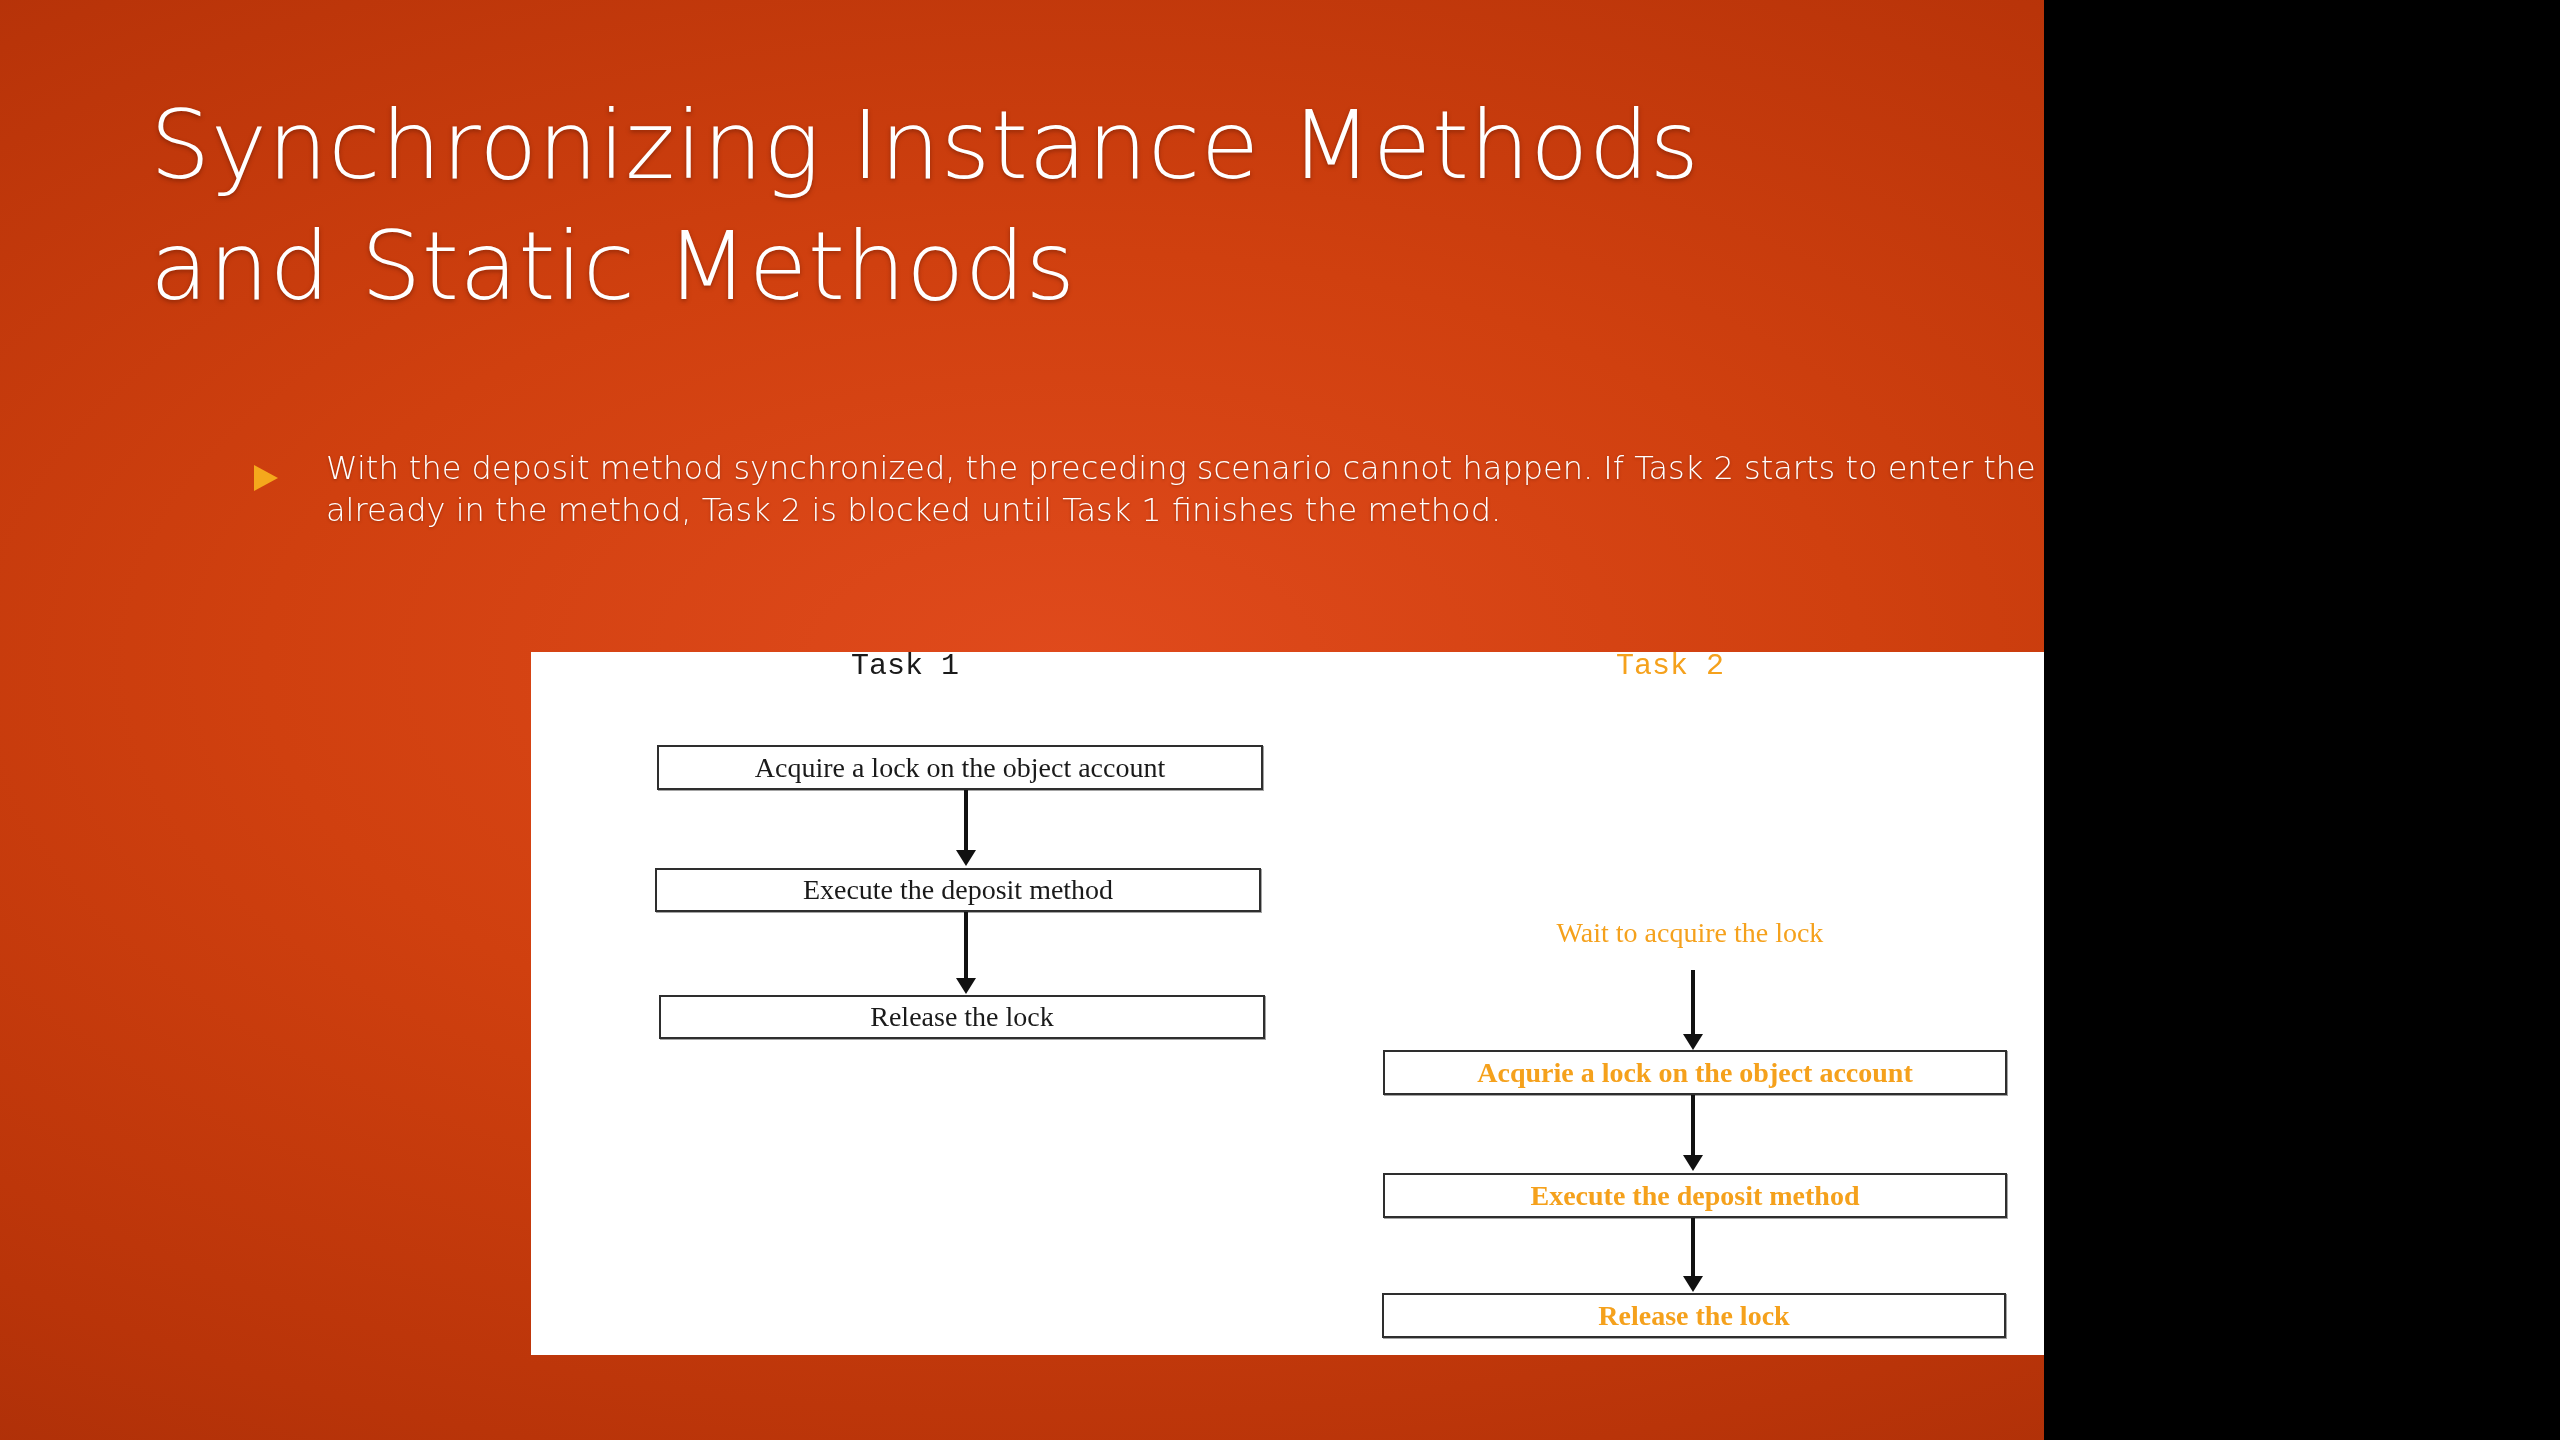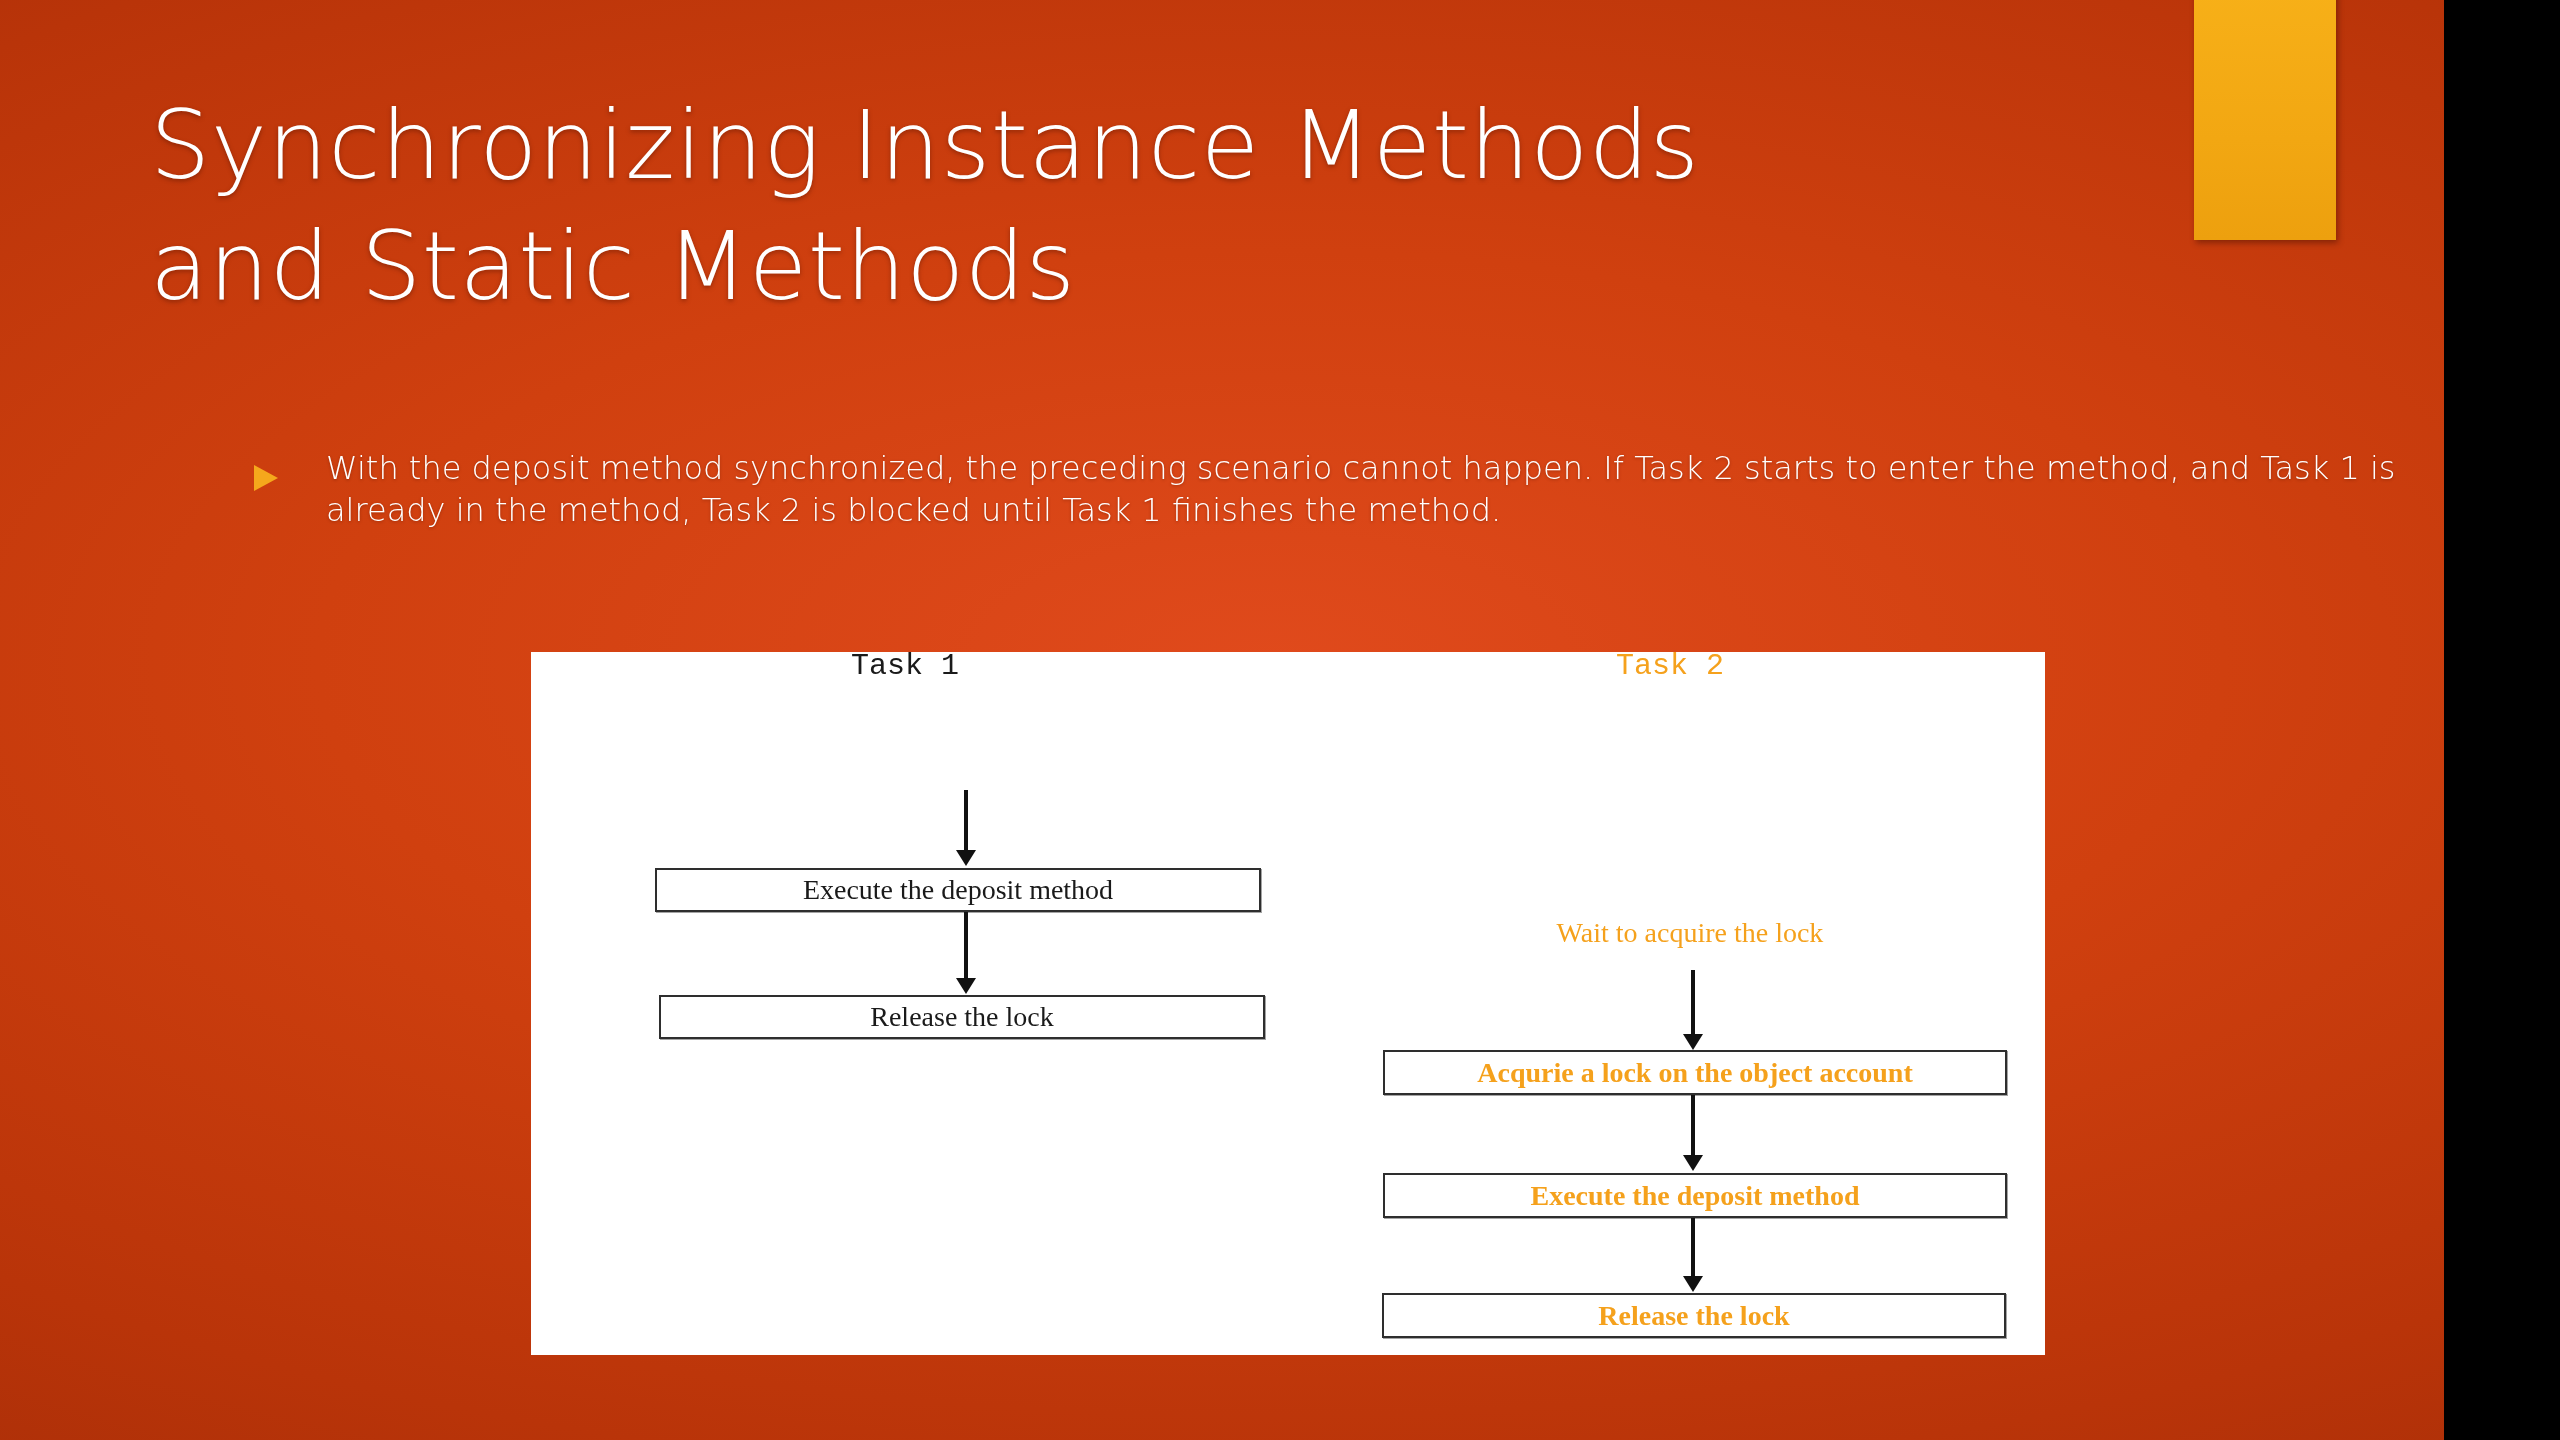--- a/index.html
+++ b/index.html
@@ -2,21 +2,21 @@
 <html><head>
 <meta charset="utf-8">
 <style>
   html, body {
     margin: 0;
     padding: 0;
     background: #000;
   }
   #slide {
     position: relative;
-    width: 2444px;
+    width: 2044px;
     height: 1440px;
     overflow: hidden;
     font-family: "Liberation Sans", sans-serif;
     background:
       radial-gradient(ellipse 150% 110% at 52% 46%,
         #e04a1c 0%,
         #d0400f 26%,
         #b93409 52%,
         #9e2a07 76%,
         #8d2405 100%);
@@ -157,20 +157,21 @@
     <div class="bullet-row">
       <span class="bullet-marker"></span>
       <div class="bullet-text">With the deposit method synchronized, the preceding scenario cannot happen. If Task 2 starts to enter the method, and Task 1 is already in the method, Task 2 is blocked until Task 1 finishes the method.</div>
     </div>
   </div>
 
   <div class="diagram-panel">
 
     <div class="col-title task1" style="left:374px; top:-3px; transform:translateX(-50%);">Task 1</div>
 
+    <div class="flowbox dark" style="left:126px; top:93px; width:606px; height:45px;">Acquire a lock on the object account</div>
 
     <div class="arrow" style="left:433px; top:138px; height:62px;"></div>
 
     <div class="flowbox dark" style="left:124px; top:216px; width:606px; height:44px;">Execute the deposit method</div>
 
     <div class="arrow" style="left:433px; top:260px; height:68px;"></div>
 
     <div class="flowbox dark" style="left:128px; top:343px; width:606px; height:44px;">Release the lock</div>
 
     <div class="col-title task2" style="left:1139px; top:-3px; transform:translateX(-50%);">Task 2</div>

